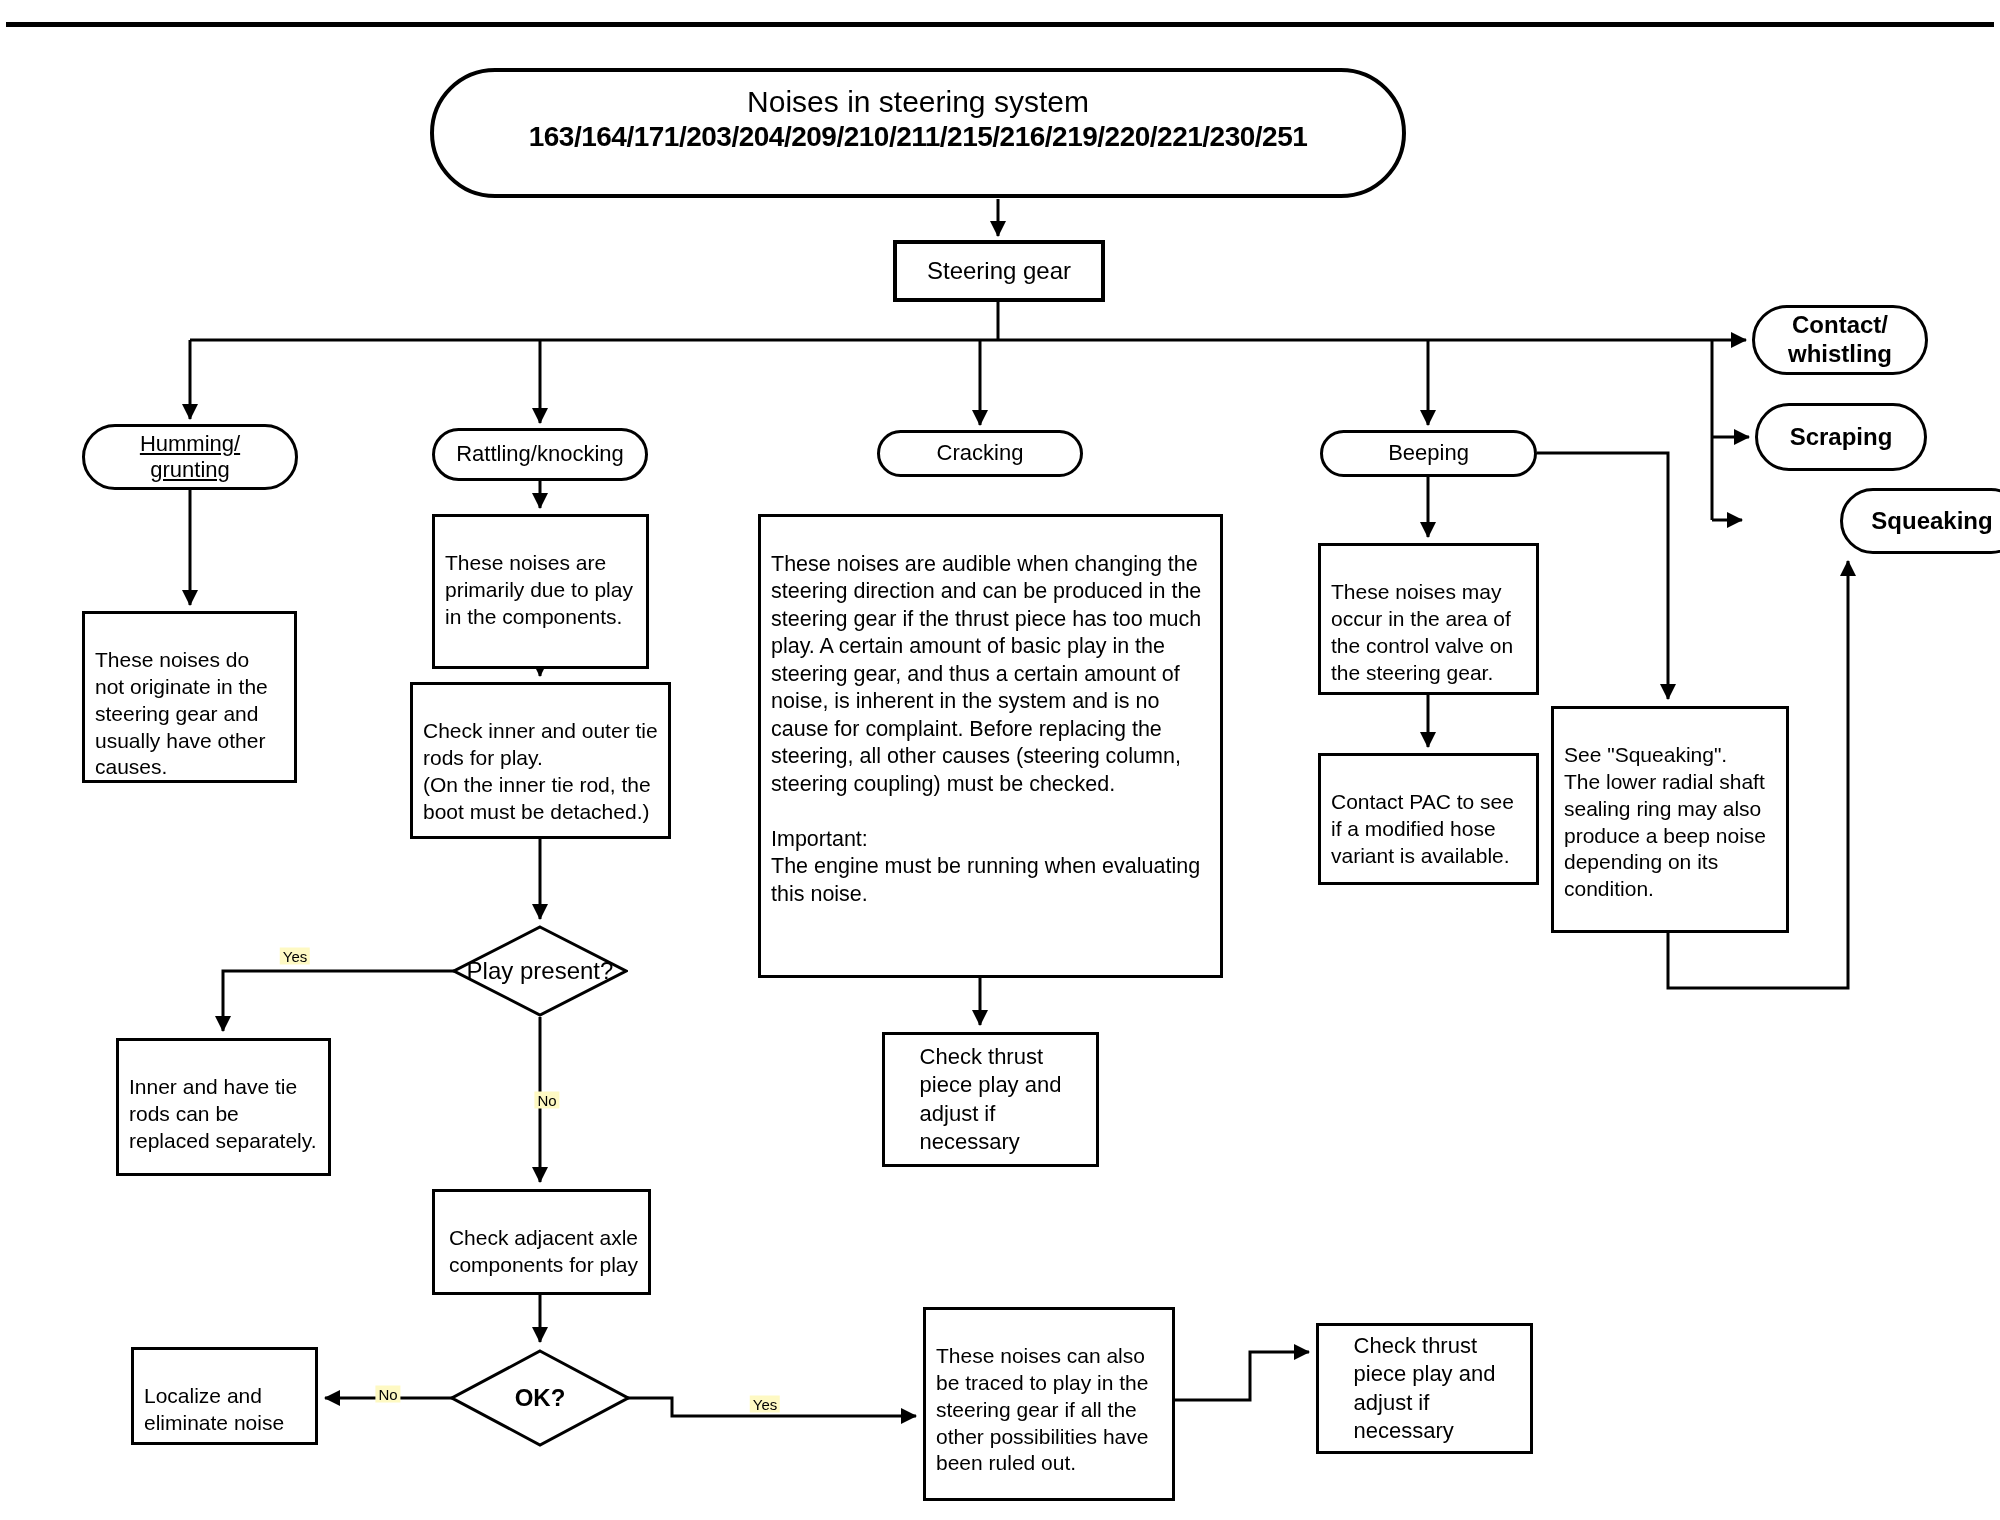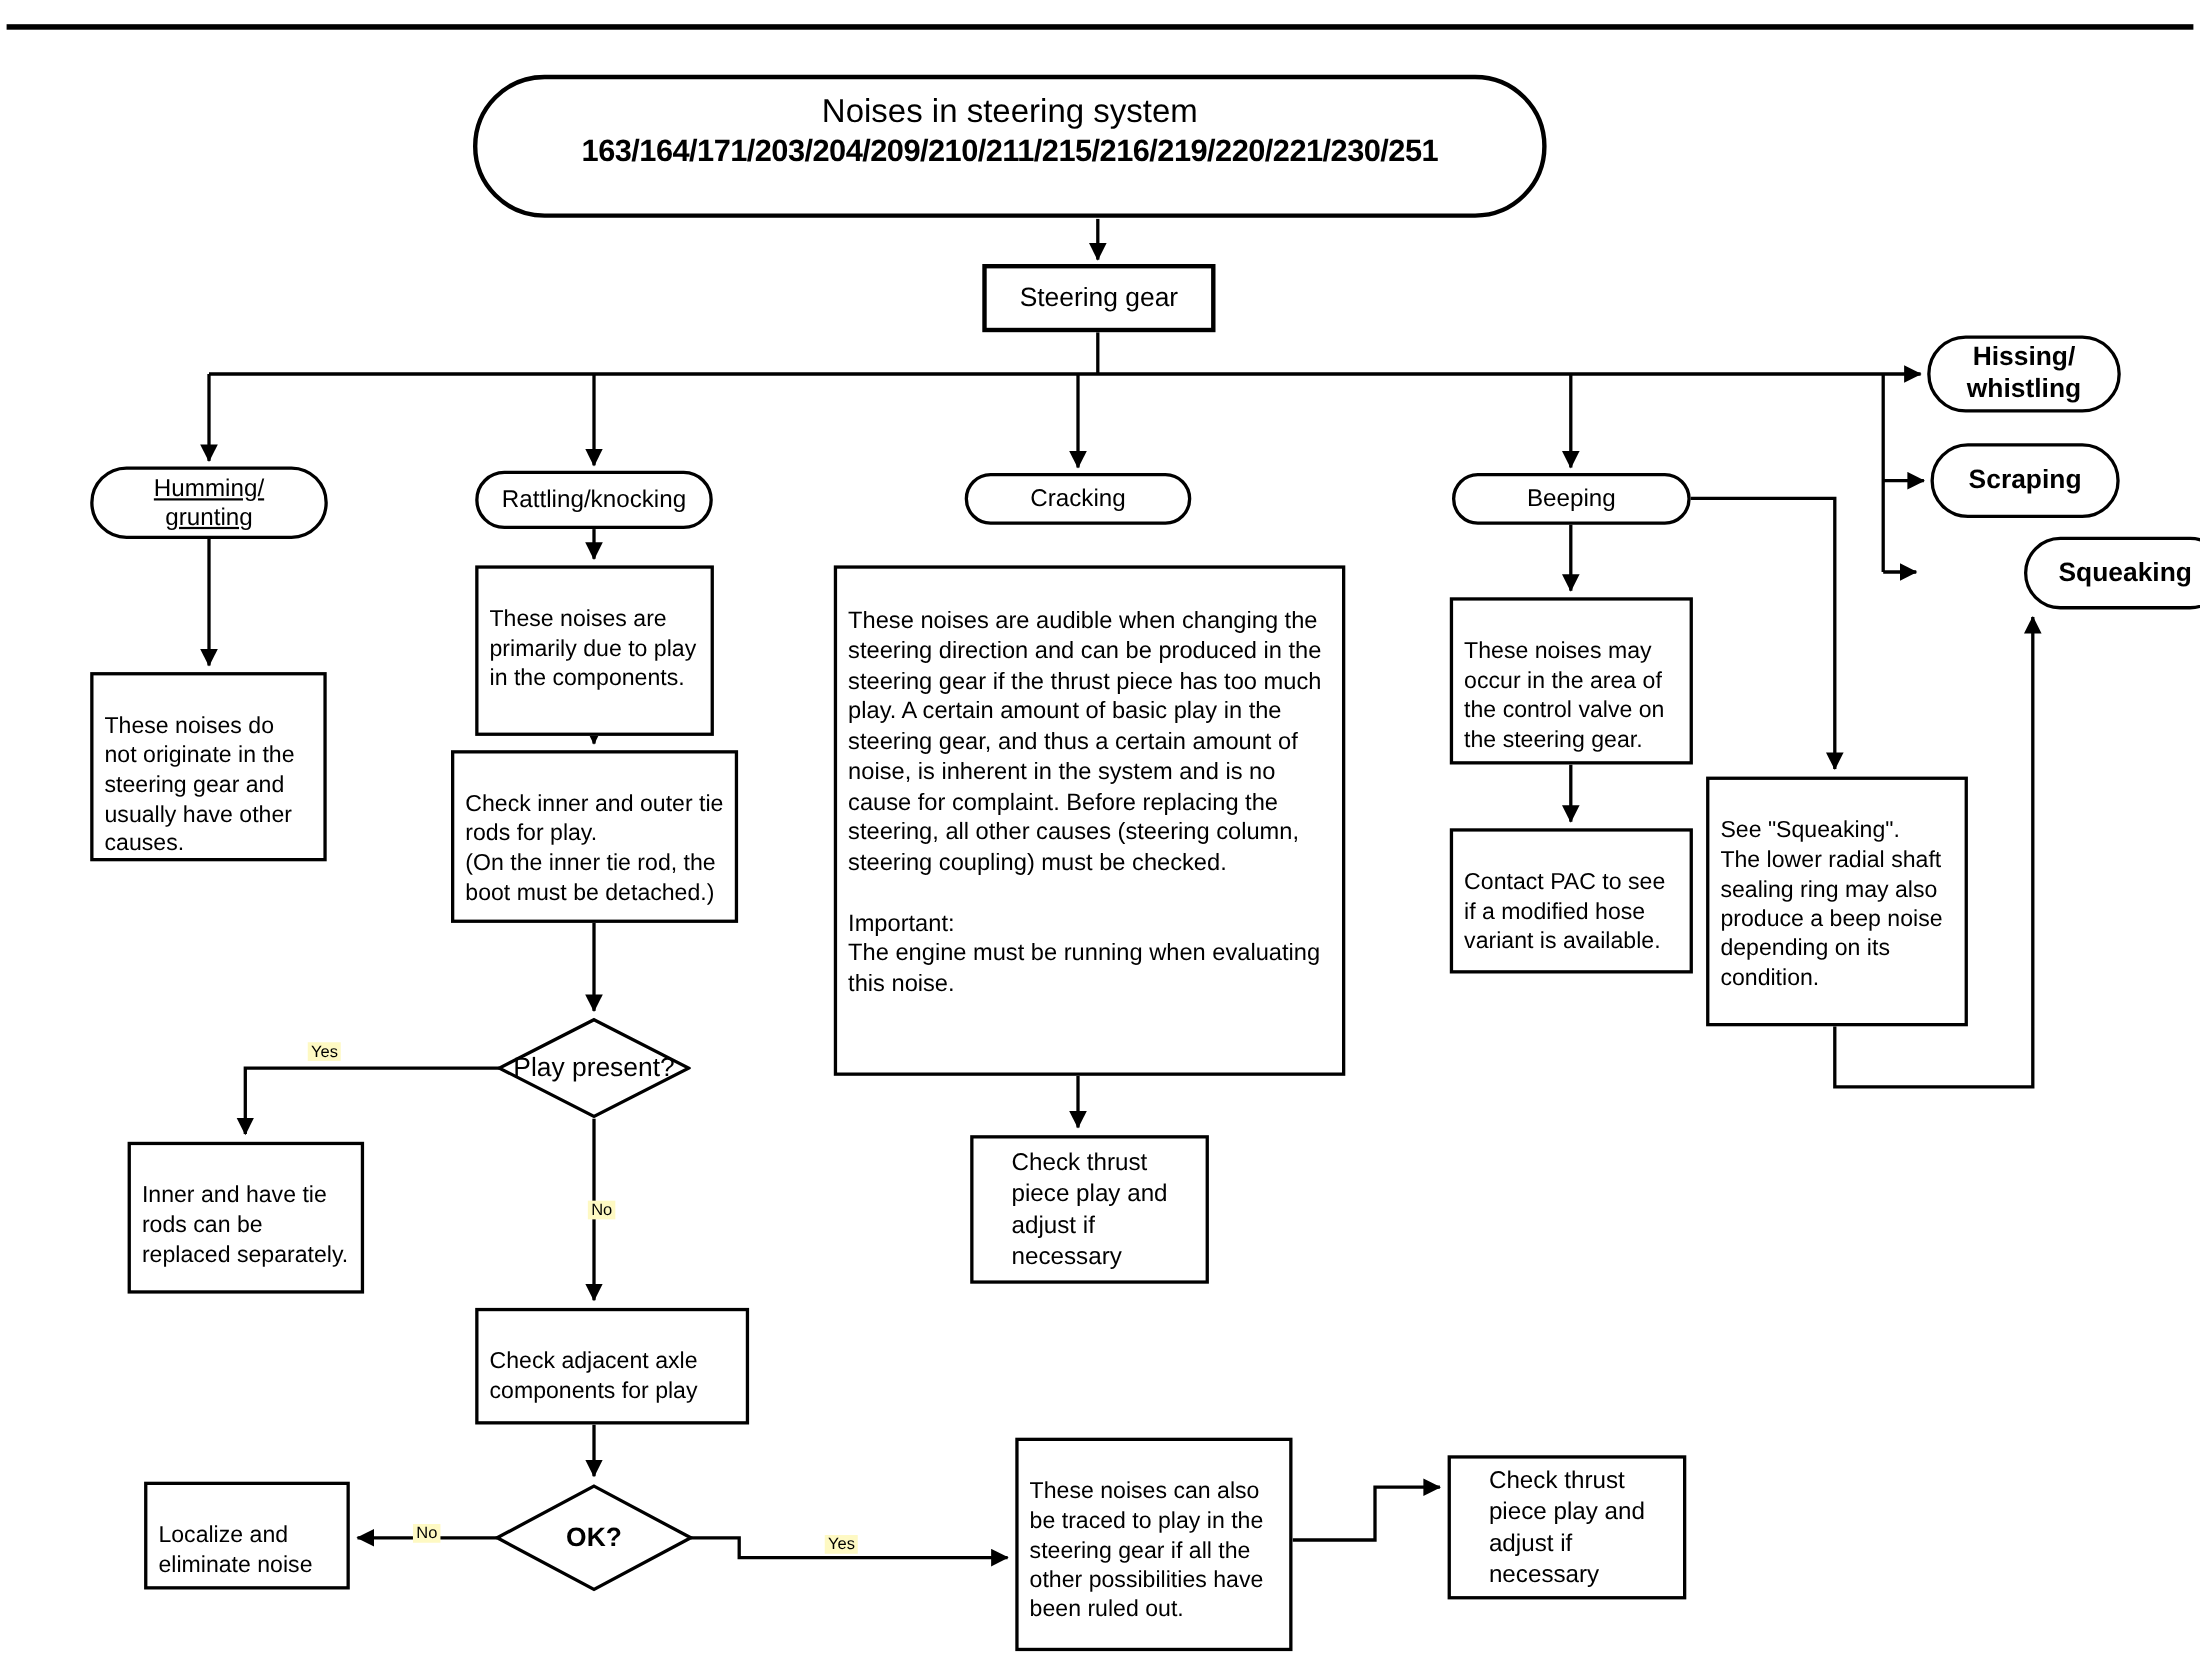--- a/index.html
+++ b/index.html
@@ -84,21 +84,21 @@
 
   <div class="node oval" style="left:877px;top:430px;width:206px;height:47px;border-radius:24px;">
     <span>Cracking</span>
   </div>
 
   <div class="node oval" style="left:1320px;top:430px;width:217px;height:47px;border-radius:24px;">
     <span>Beeping</span>
   </div>
 
   <div class="node oval heavy" style="left:1752px;top:305px;width:176px;height:70px;border-radius:35px;">
-    <span>Hissing/</span>
+    <span>Contact/</span>
     <span>whistling</span>
   </div>
 
   <div class="node oval heavy" style="left:1755px;top:403px;width:172px;height:68px;border-radius:34px;">
     <span>Scraping</span>
   </div>
 
   <div class="node oval heavy" style="left:1840px;top:488px;width:184px;height:66px;border-radius:33px;">
     <span>Squeaking</span>
   </div>
@@ -120,21 +120,21 @@
     <svg width="176" height="92" viewBox="0 0 176 92">
       <polygon points="88,2 174,46 88,90 2,46" style="fill:#fff;stroke:#000;stroke-width:3;"></polygon>
     </svg>
     <span class="dtext">Play present?</span>
   </div>
 
   <div class="node box" style="left:116px;top:1038px;width:215px;height:138px;">
     <span>Inner and have tie rods can be replaced separately.</span>
   </div>
 
-  <div class="node box" style="left:432px;top:1189px;width:249px;height:106px;">
+  <div class="node box" style="left:432px;top:1189px;width:219px;height:106px;text-align:right;">
     <span>Check adjacent axle components for play</span>
   </div>
 
   <div class="diamond" style="left:450px;top:1349px;width:180px;height:98px;">
     <svg width="180" height="98" viewBox="0 0 180 98">
       <polygon points="90,2 178,49 90,96 2,49" style="fill:#fff;stroke:#000;stroke-width:3;"></polygon>
     </svg>
     <span class="dtext" style="font-weight:bold;font-size:24px;">OK?</span>
   </div>
 

